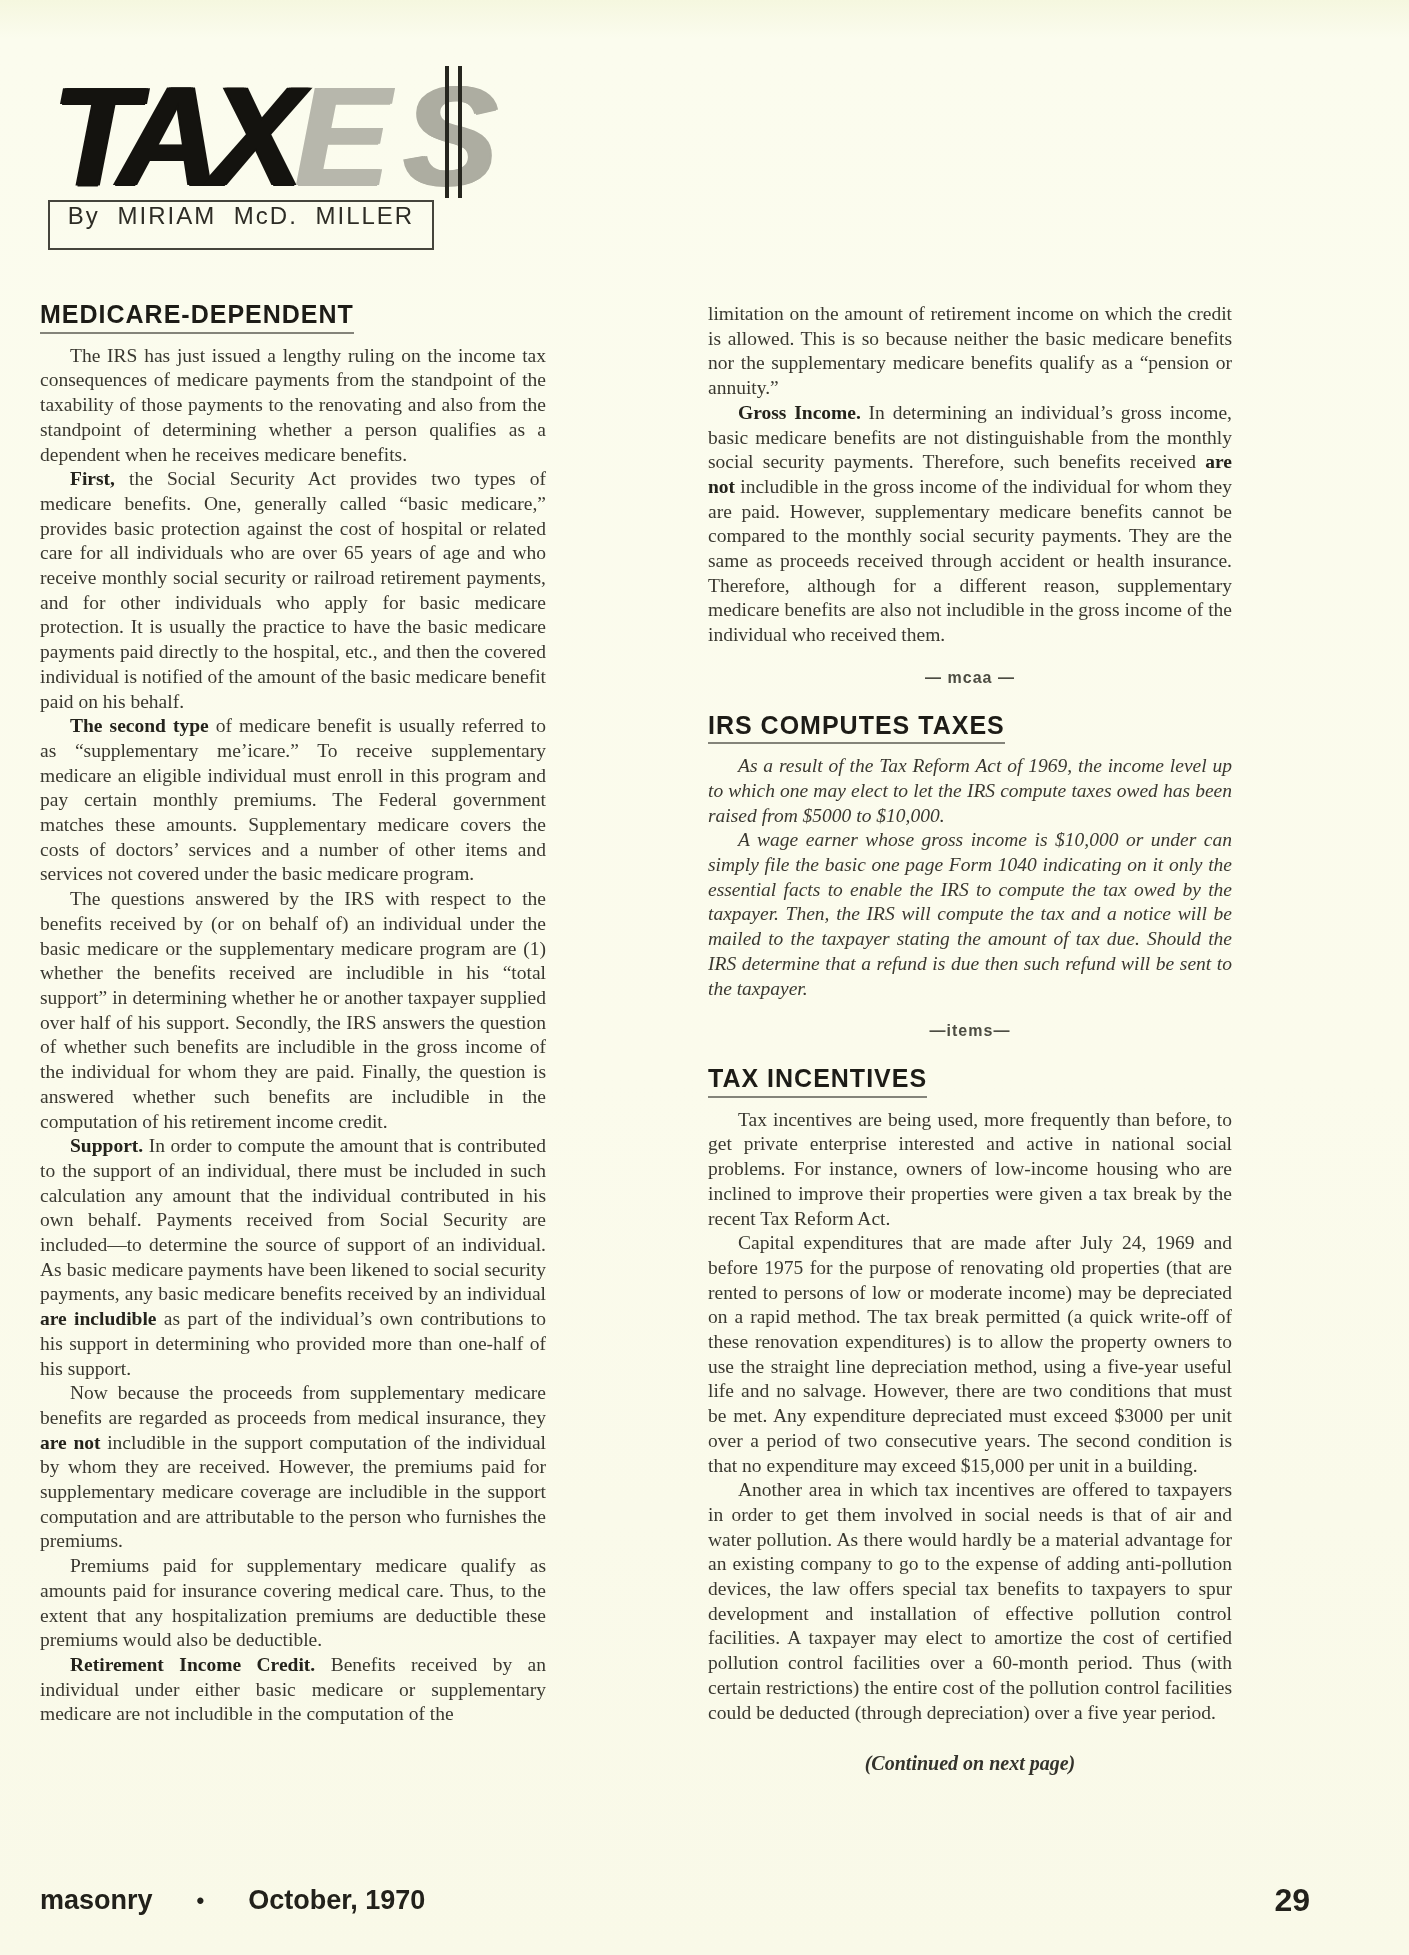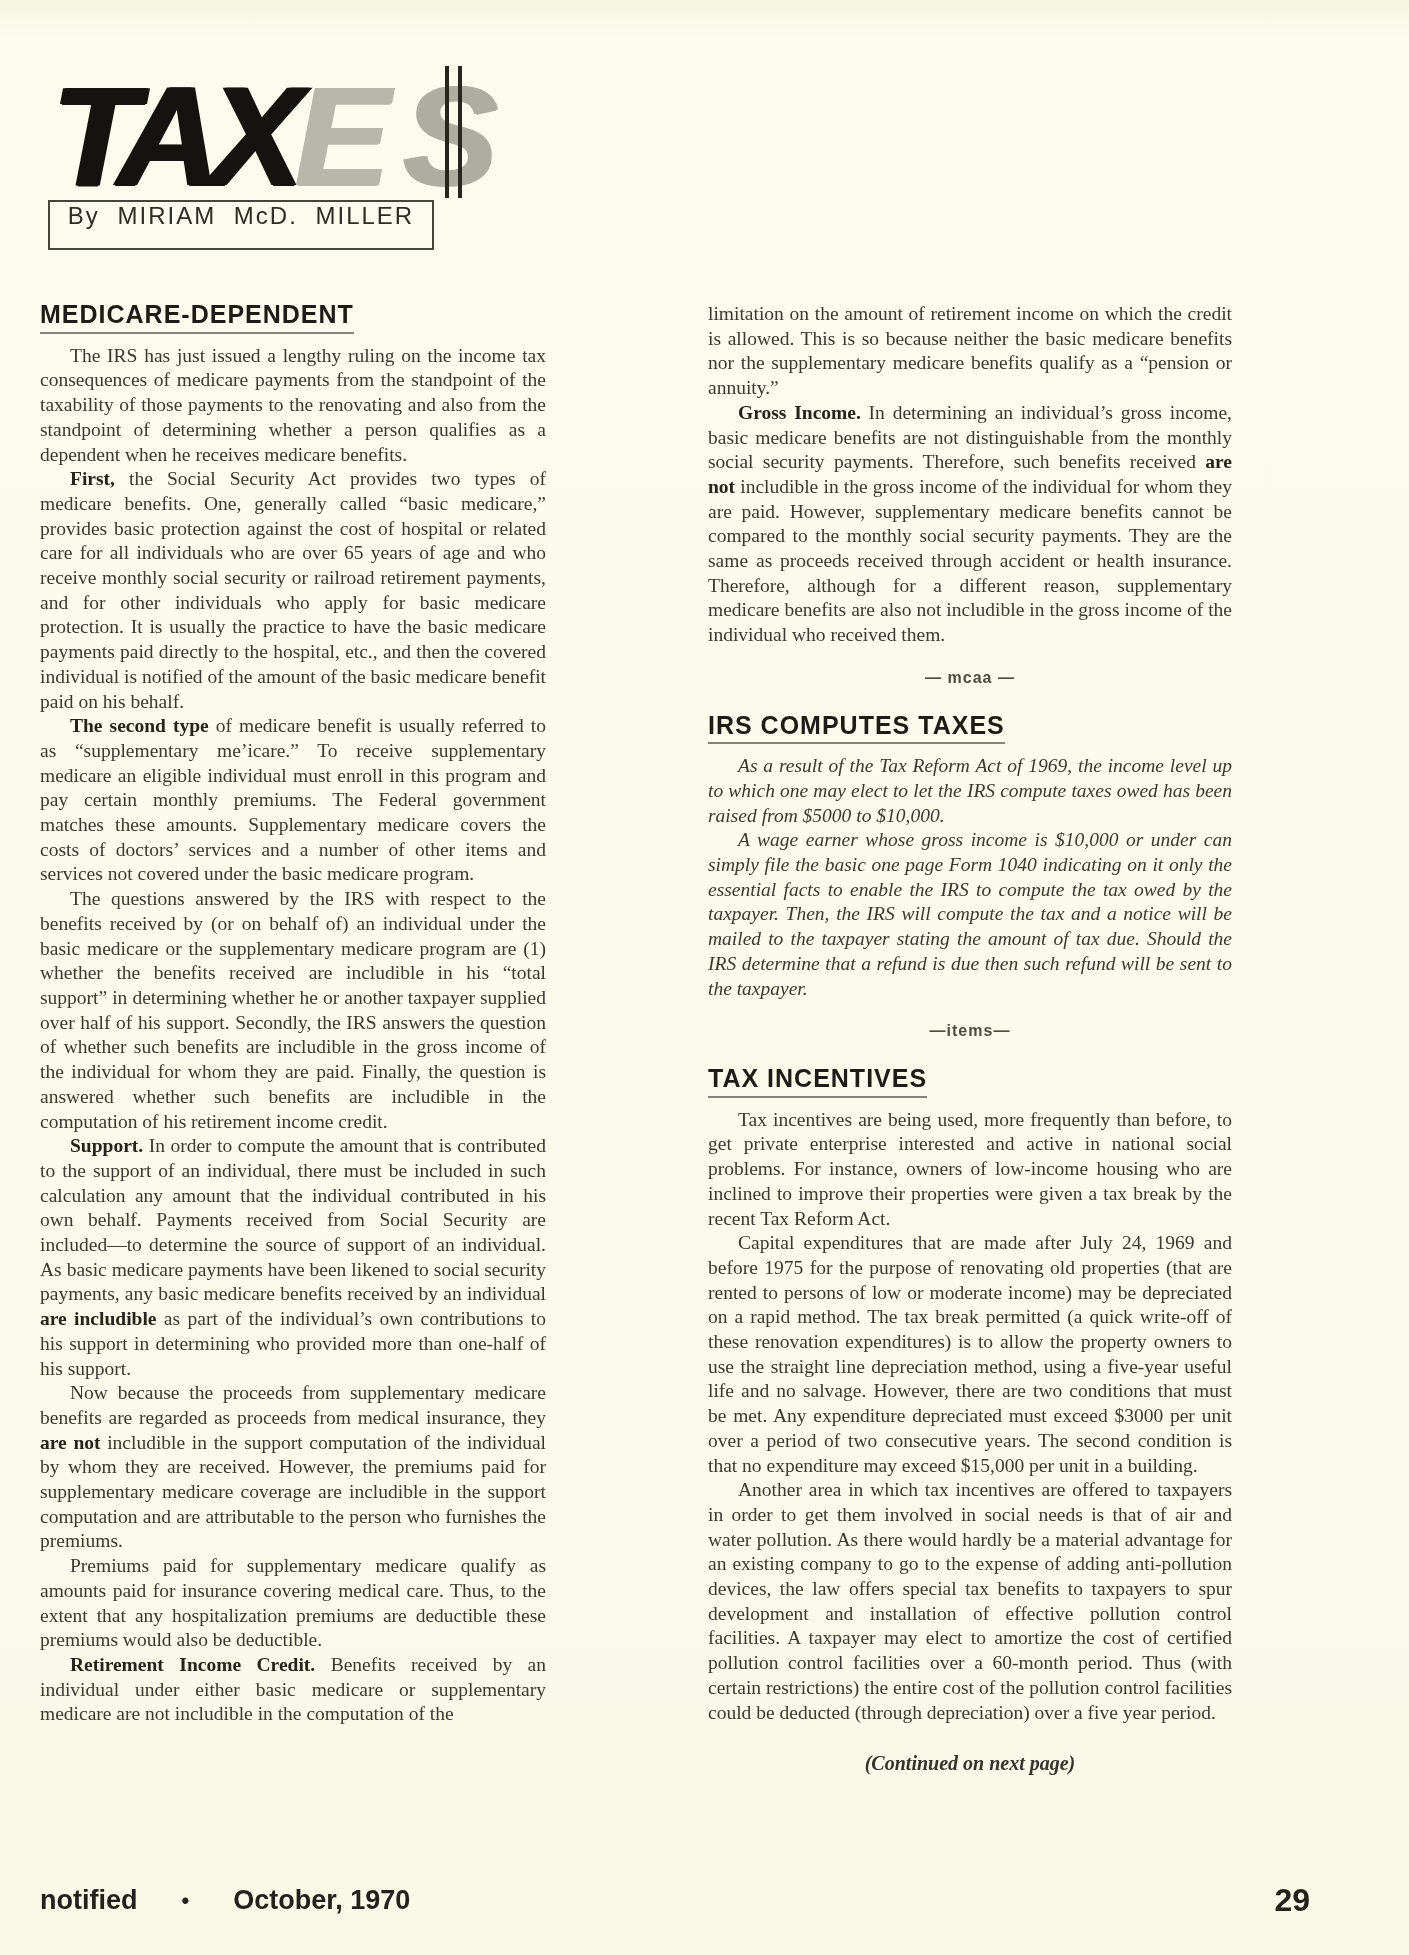--- a/index.html
+++ b/index.html
@@ -115,20 +115,20 @@
         <h2 class="sec-heading">TAX INCENTIVES</h2>
         <p class="para"><span>Tax incentives are being used, more frequently than before, to get private enterprise interested and active in national social problems. For instance, owners of low-income housing who are inclined to improve their properties were given a tax break by the recent Tax Reform Act.</span></p>
         <p class="para"><span>Capital expenditures that are made after July 24, 1969 and before 1975 for the purpose of renovating old properties (that are rented to persons of low or moderate income) may be depreciated on a rapid method. The tax break permitted (a quick write-off of these renovation expenditures) is to allow the property owners to use the straight line depreciation method, using a five-year useful life and no salvage. However, there are two conditions that must be met. Any expenditure depreciated must exceed $3000 per unit over a period of two consecutive years. The second condition is that no expenditure may exceed $15,000 per unit in a building.</span></p>
         <p class="para"><span>Another area in which tax incentives are offered to taxpayers in order to get them involved in social needs is that of air and water pollution. As there would hardly be a material advantage for an existing company to go to the expense of adding anti-pollution devices, the law offers special tax benefits to taxpayers to spur development and installation of effective pollution control facilities. A taxpayer may elect to amortize the cost of certified pollution control facilities over a 60-month period. Thus (with certain restrictions) the entire cost of the pollution control facilities could be deducted (through depreciation) over a five year period.</span></p>
         <div class="continued-note">(Continued on next page)</div>
       </div>
   </main>
 
   <footer class="footer">
     <div class="footer-left">
-      <span class="mag">notified</span>
+      <span class="mag">masonry</span>
       <span class="bullet">•</span>
       <span class="date">October, 1970</span>
     </div>
     <div class="footer-right">29</div>
   </footer>
 
 </div>
 
 </body></html>

